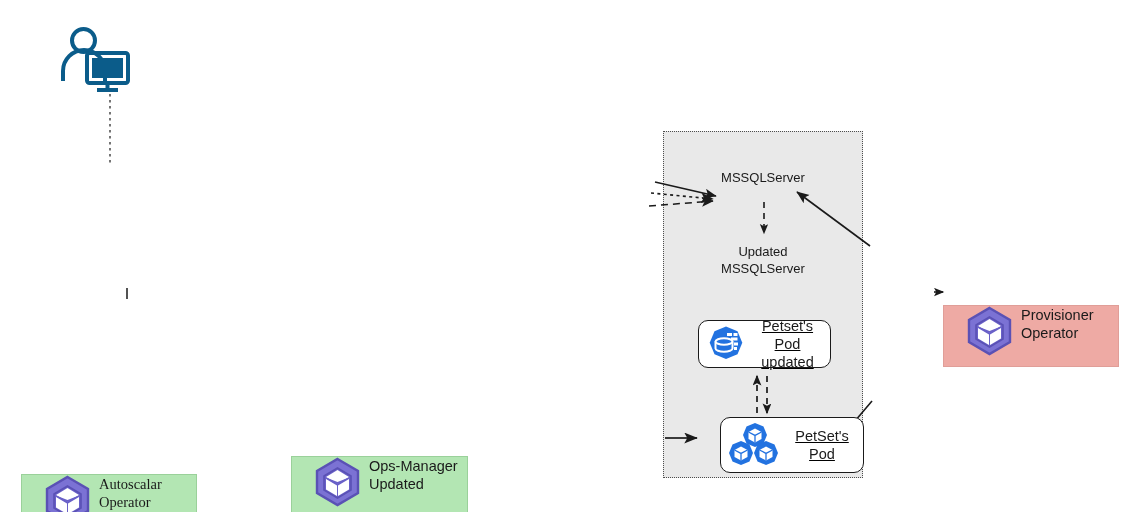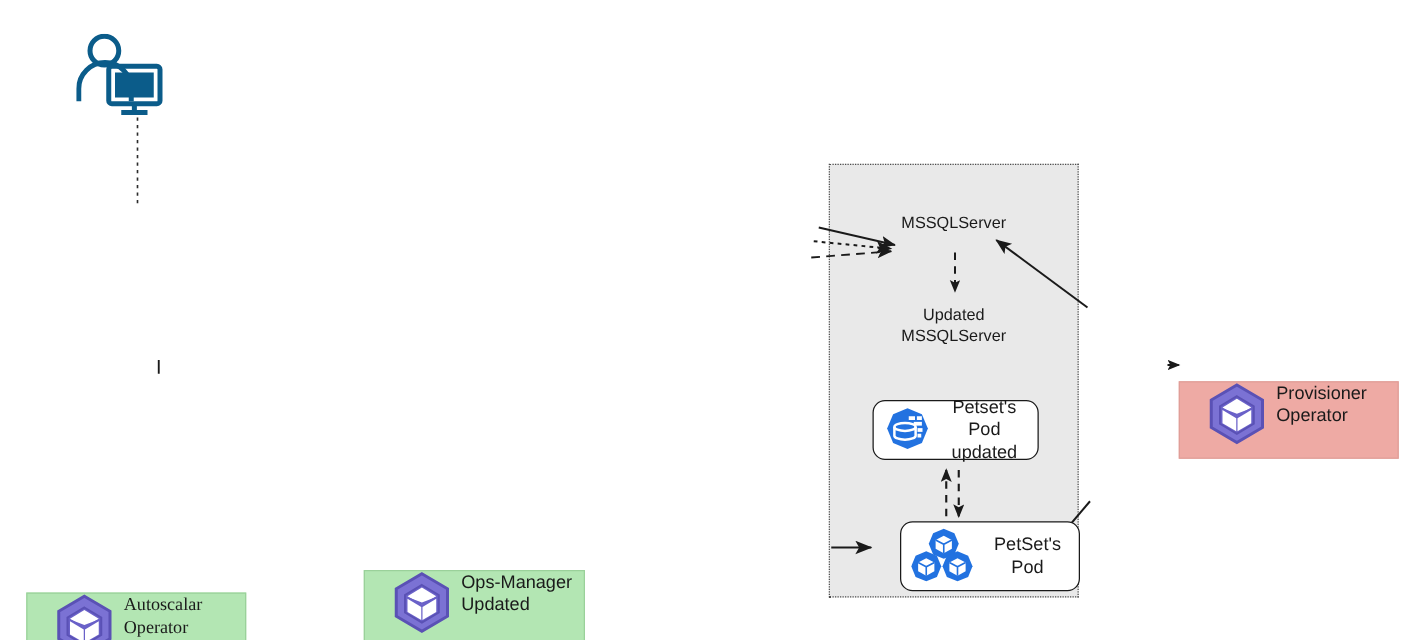--- a/index.html
+++ b/index.html
@@ -73,20 +73,21 @@
   .pod-box {
     position: absolute;
     display: flex;
     align-items: center;
     box-sizing: border-box;
     background: #ffffff;
     border: 1.8px solid #1a1a1a;
     border-radius: 10px;
     gap: 6px;
     padding-left: 8px;
+    text-decoration: underline;
   }
   .pod-box .pod-text {
     color: #1a1a1a;
     font-size: 14.5px;
     line-height: 18px;
     text-align: center;
     white-space: pre-line;
     flex: 1;
     padding-right: 6px;
   }

